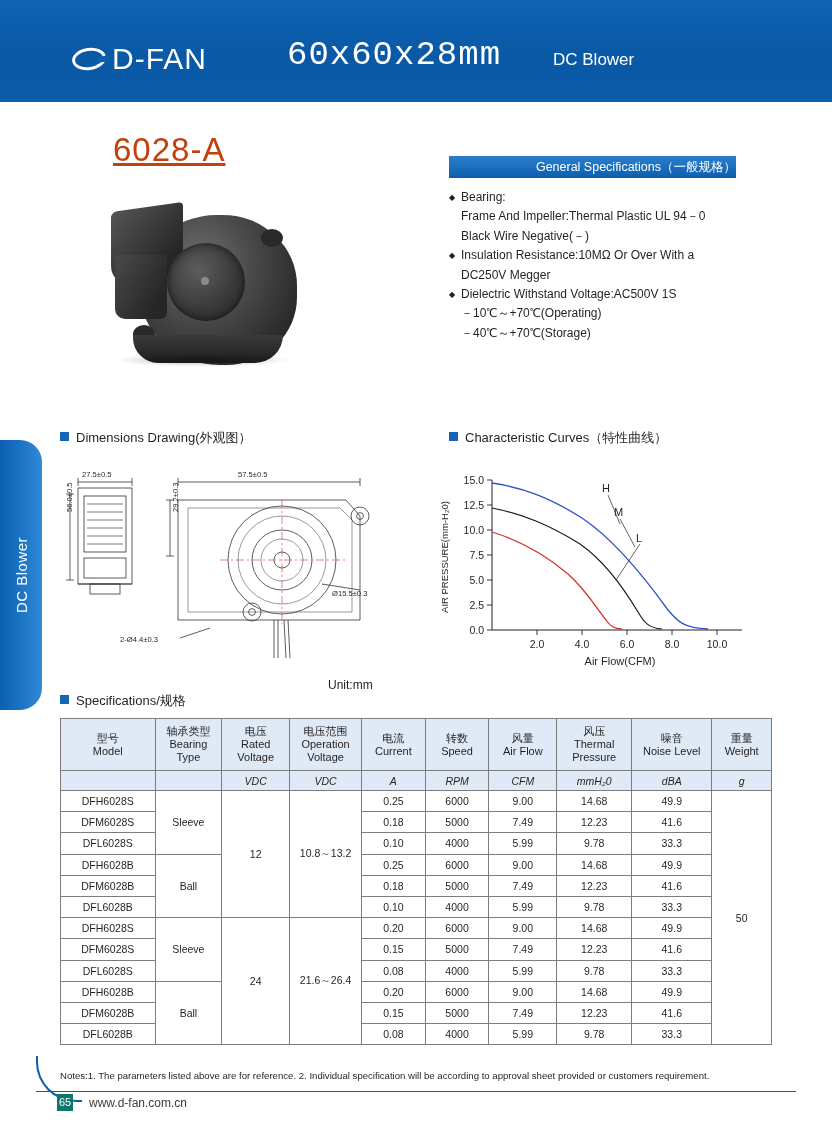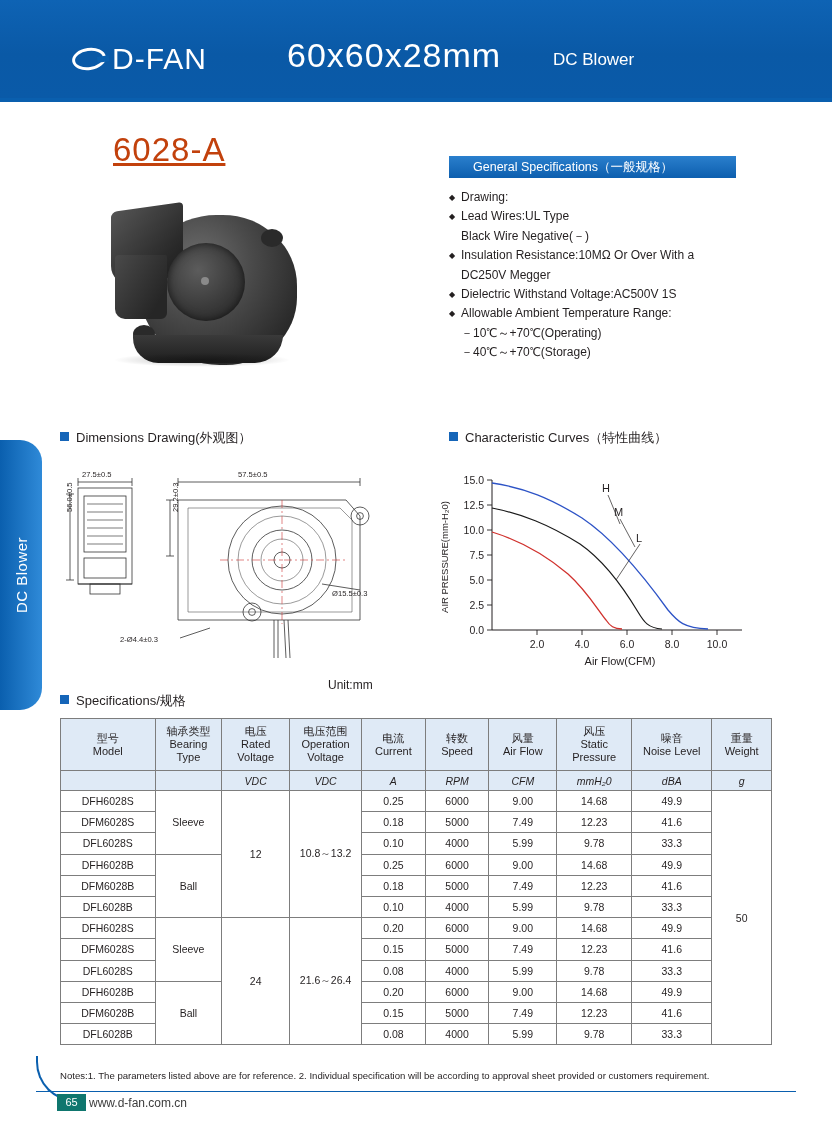--- a/index.html
+++ b/index.html
@@ -32,21 +32,21 @@
     content:""; position:absolute; right:-6px; top:7px; width:12px; height:6px;
     background:#0a5fae;
   }
   .logo-text {
     color:#ffffff; font-size:30px; font-weight:normal; letter-spacing:1px;
     font-family:"Liberation Sans", sans-serif;
   }
   .header-size {
     position:absolute; left:287px; top:36px;
     color:#ffffff; font-size:34px; letter-spacing:1px;
-    font-family:Liberation Sans, sans-serif;
+    font-family:Liberation Mono, monospace;
   }
   .header-type {
     position:absolute; left:553px; top:50px;
     color:#ffffff; font-size:17px;
   }
   .header-rule {
     position:absolute; left:0; top:98px; width:832px; height:4px; background:#0a5fae;
   }
 
   
@@ -118,21 +118,21 @@
     background:radial-gradient(ellipse at center, rgba(0,0,0,.28) 0%, rgba(0,0,0,0) 70%);
   }
 
   
   .genspec-bar {
     position:absolute; left:449px; top:156px; width:287px; height:22px;
     background:#1c6fc0;
     background:linear-gradient(to bottom,#2a7fcd,#0d5eae);
   }
   .genspec-bar span{
-    color:#fff; font-size:12.5px; line-height:22px; padding-left:24px; display:block;
+    color:#fff; font-size:12.5px; line-height:22px; padding-left:24px; display:block;text-align:right;
   }
   .genspec-list {
     position:absolute; left:449px; top:188px; width:330px;
     font-size:12px; line-height:19.4px; color:#231f20;
   }
   .genspec-list .li { position:relative; padding-left:12px; }
   .genspec-list .li:before{
     content:"\25C6"; position:absolute; left:0; top:0; font-size:8px; color:#231f20;
   }
   .genspec-list .sub { padding-left:12px; }
@@ -173,21 +173,21 @@
 
   
   .notes {
     position:absolute; left:60px; top:1070px; width:712px;
     font-size:9.6px; color:#231f20;
   }
   .footer-rule {
     position:absolute; left:36px; top:1091px; width:760px; height:1px; background:#0a5fae;
   }
   .page-num {
-    position:absolute; left:57px; top:1094px; width:29px; height:17px;
+    position:absolute; left:57px; top:1094px; width:16px; height:17px;
     background:#0f766e; color:#fff; font-size:11px; text-align:center; line-height:17px;
   }
   .site {
     position:absolute; left:89px; top:1096px; font-size:12px; color:#3c3c3c;
   }
   .footer-arc{
     position:absolute; left:36px; top:1056px; width:46px; height:46px;
     border-left:2px solid #0a5fae; border-bottom:2px solid #0a5fae;
     border-radius:0 0 0 40px; border-top:none; border-right:none;
   }
@@ -224,27 +224,26 @@
     <div class="scroll-hub"></div>
     <div class="scroll-flange"></div>
   </div>
   <div class="photo-shadow"></div>
 </div>
 
 <div class="genspec-bar">
   <span>General Specifications（一般规格）</span>
 </div>
 <div class="genspec-list">
-  <div class="li">Drawing:</div>
-  <div class="li">Lead Wires:UL Type</div>
+  <div class="li">Bearing:</div>
+  <div class="sub">Frame And Impeller:Thermal Plastic UL 94－0</div>
   <div class="sub">Black Wire Negative(－)</div>
   <div class="li">Insulation Resistance:10MΩ Or Over With a</div>
   <div class="sub">DC250V Megger</div>
   <div class="li">Dielectric Withstand Voltage:AC500V 1S</div>
-  <div class="li">Allowable Ambient Temperature Range:</div>
   <div class="sub">－10℃～+70℃(Operating)</div>
   <div class="sub">－40℃～+70℃(Storage)</div>
 </div>
 
 <div class="sec-head" style="left:60px; top:429px;">
   <span class="sq"></span><span>Dimensions Drawing(外观图）</span>
 </div>
 <div class="sec-head" style="left:449px; top:429px;">
   <span class="sq"></span><span>Characteristic Curves（特性曲线）</span>
 </div>
@@ -414,21 +413,21 @@
       <th class="th-main" style="width:62px">
         <div class="cn">转数</div>
         <div>Speed</div>
       </th>
       <th class="th-main" style="width:66px">
         <div class="cn">风量</div>
         <div>Air Flow</div>
       </th>
       <th class="th-main" style="width:73px">
         <div class="cn">风压</div>
-        <div>Static</div>
+        <div>Thermal</div>
         <div>Pressure</div>
       </th>
       <th class="th-main" style="width:78px">
         <div class="cn">噪音</div>
         <div>Noise Level</div>
       </th>
       <th class="th-main" style="width:58px">
         <div class="cn">重量</div>
         <div>Weight</div>
       </th>

